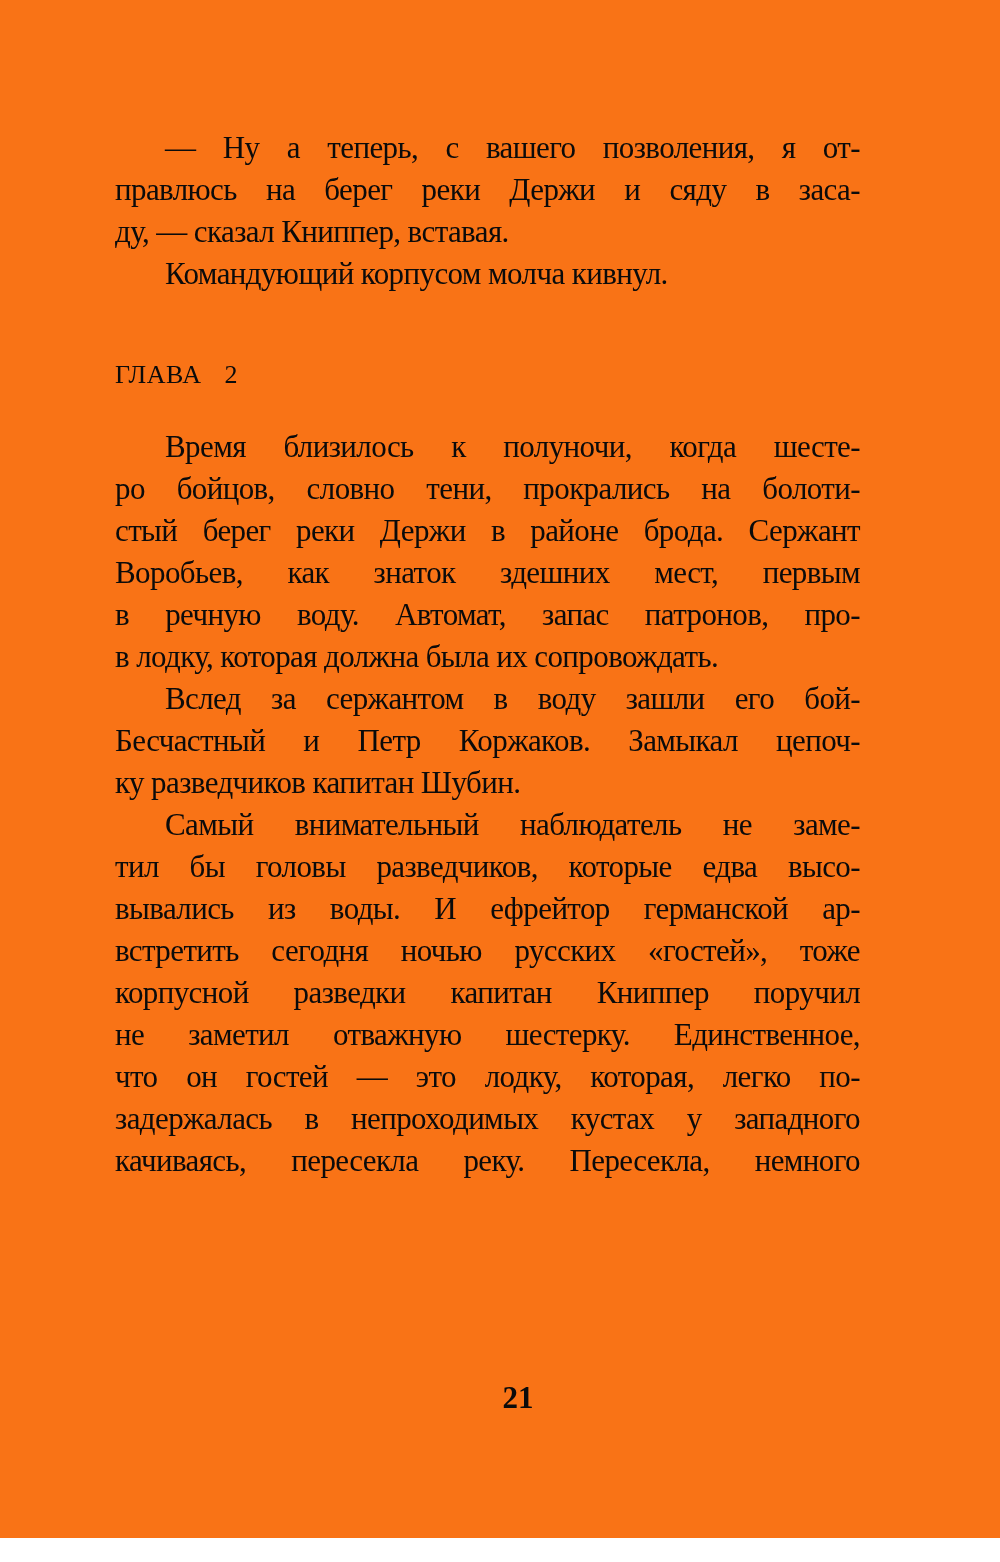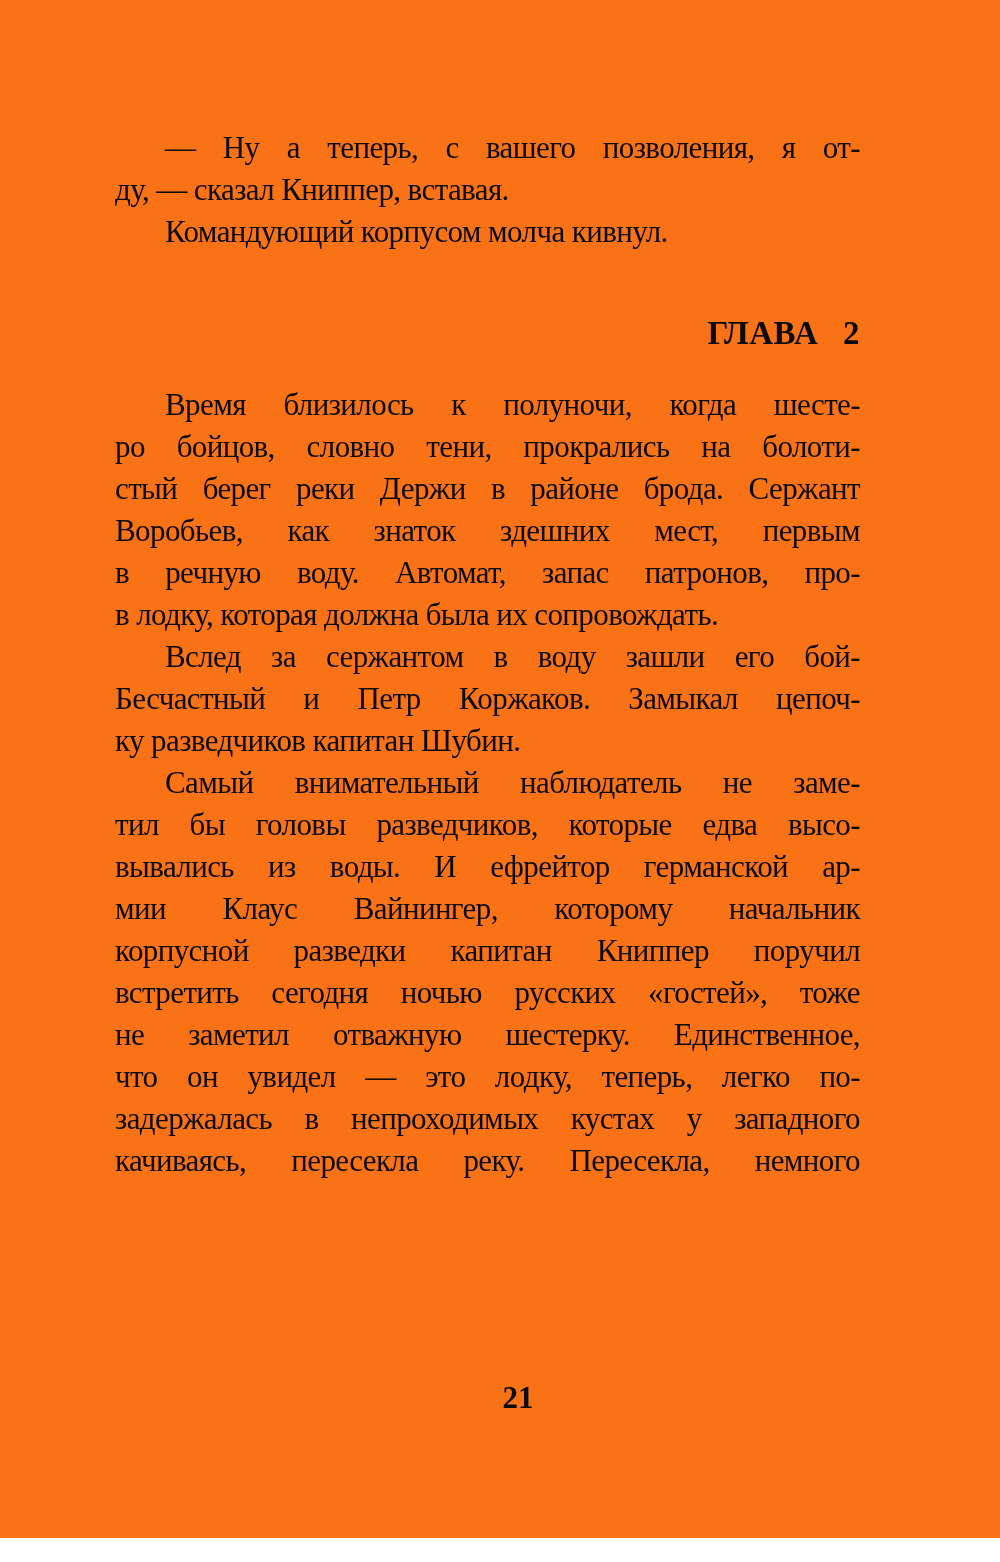--- a/index.html
+++ b/index.html
@@ -38,24 +38,24 @@
   .line.last {
     text-align: left;
     text-align-last: left;
     -moz-text-align-last: left;
   }
   .line.indent {
     text-indent: 50px;
   }
   .chapter {
     margin: 59px 0 30px 0;
-    font-size: 33px;
+    font-size: 26px;
     line-height: 42px;
-    font-weight: bold;
-    text-align: right;
+    font-weight: normal;
+    text-align: left;
     word-spacing: 16px;
     letter-spacing: 0.5px;
   }
   .page-number {
     position: absolute;
     left: 0;
     top: 1377px;
     width: 1000px;
     font-size: 31px;
     line-height: 42px;
@@ -64,20 +64,21 @@
     margin-left: 18px;
   }
 </style>
 </head>
 <body>
 
 <div class="page">
   <div class="text-block">
     <div class="para">
         <div class="line indent">— Ну а теперь, с вашего позволения, я от-</div>
+        <div class="line">правлюсь на берег реки Держи и сяду в заса-</div>
         <div class="line last">ду, — сказал Книппер, вставая.</div>
       </div>
     <div class="para">
         <div class="line indent last">Командующий корпусом молча кивнул.</div>
       </div>
     <h2 class="chapter">ГЛАВА 2</h2>
     <div class="para">
         <div class="line indent">Время близилось к полуночи, когда шесте-</div>
         <div class="line">ро бойцов, словно тени, прокрались на болоти-</div>
         <div class="line">стый берег реки Держи в районе брода. Сержант</div>
@@ -87,23 +88,22 @@
       </div>
     <div class="para">
         <div class="line indent">Вслед за сержантом в воду зашли его бой-</div>
         <div class="line">Бесчастный и Петр Коржаков. Замыкал цепоч-</div>
         <div class="line last">ку разведчиков капитан Шубин.</div>
       </div>
     <div class="para">
         <div class="line indent">Самый внимательный наблюдатель не заме-</div>
         <div class="line">тил бы головы разведчиков, которые едва высо-</div>
         <div class="line">вывались из воды. И ефрейтор германской ар-</div>
-        <div class="line">мии Клаус Вайнингер, которому начальник</div>
+        <div class="line">встретить сегодня ночью русских «гостей», тоже</div>
         <div class="line">корпусной разведки капитан Книппер поручил</div>
-        <div class="line">встретить сегодня ночью русских «гостей», тоже</div>
         <div class="line">не заметил отважную шестерку. Единственное,</div>
-        <div class="line">что он увидел — это лодку, теперь, легко по-</div>
+        <div class="line">что он гостей — это лодку, которая, легко по-</div>
         <div class="line">задержалась в непроходимых кустах у западного</div>
         <div class="line">качиваясь, пересекла реку. Пересекла, немного</div>
       </div>
   </div>
   <div class="page-number">21</div>
 </div>
 
 </body></html>

